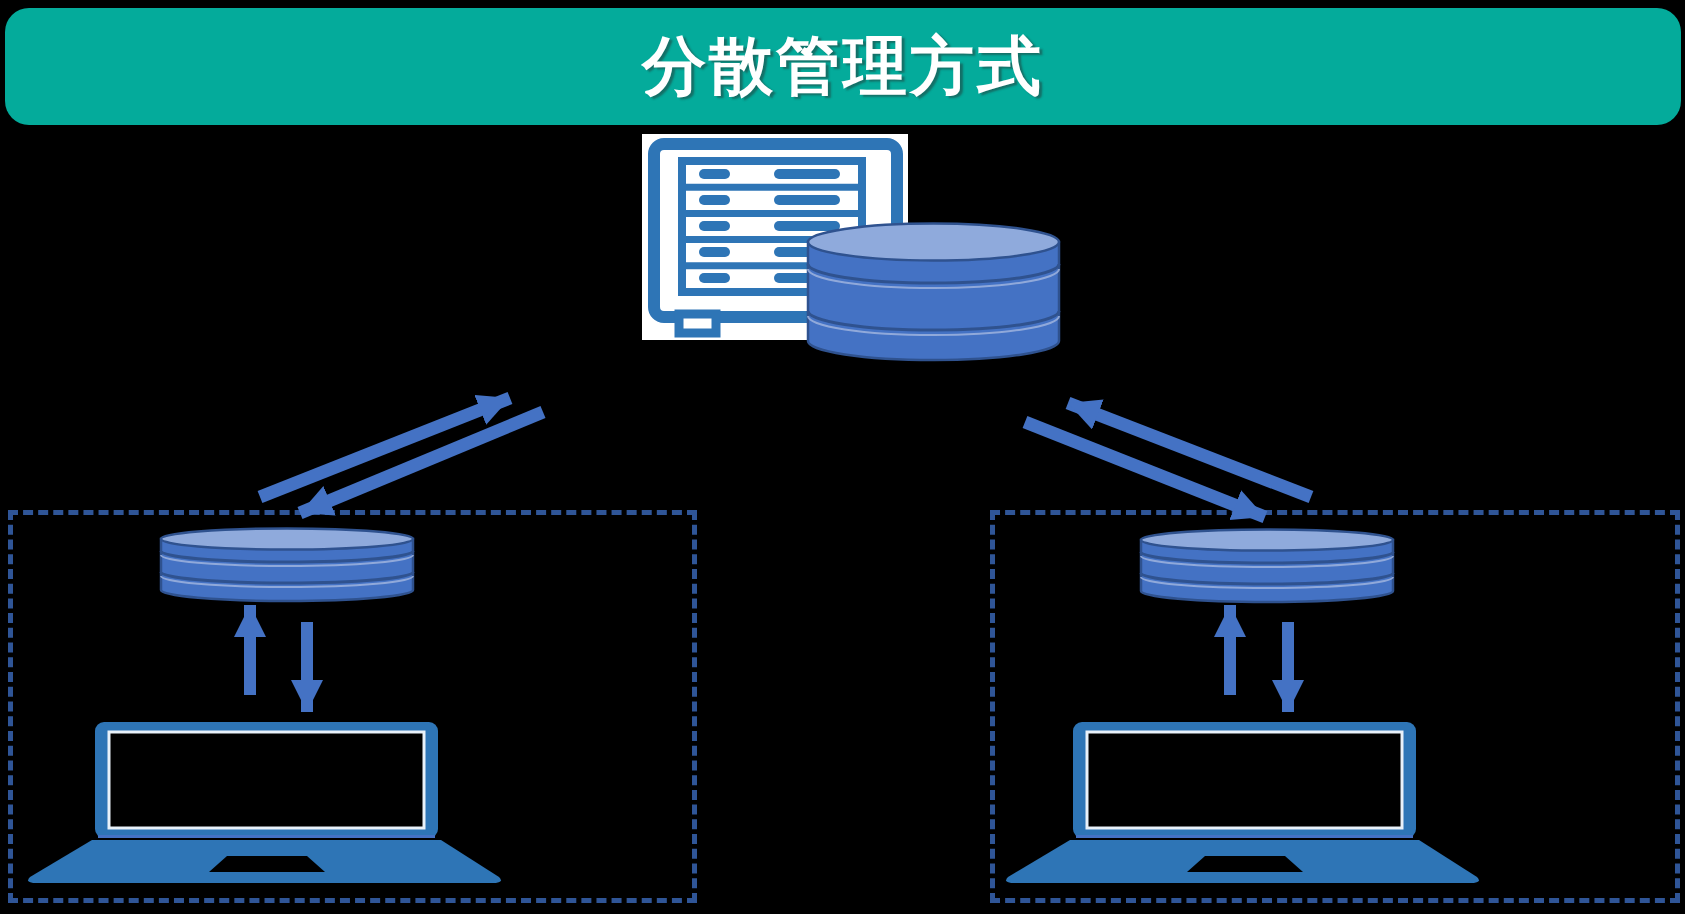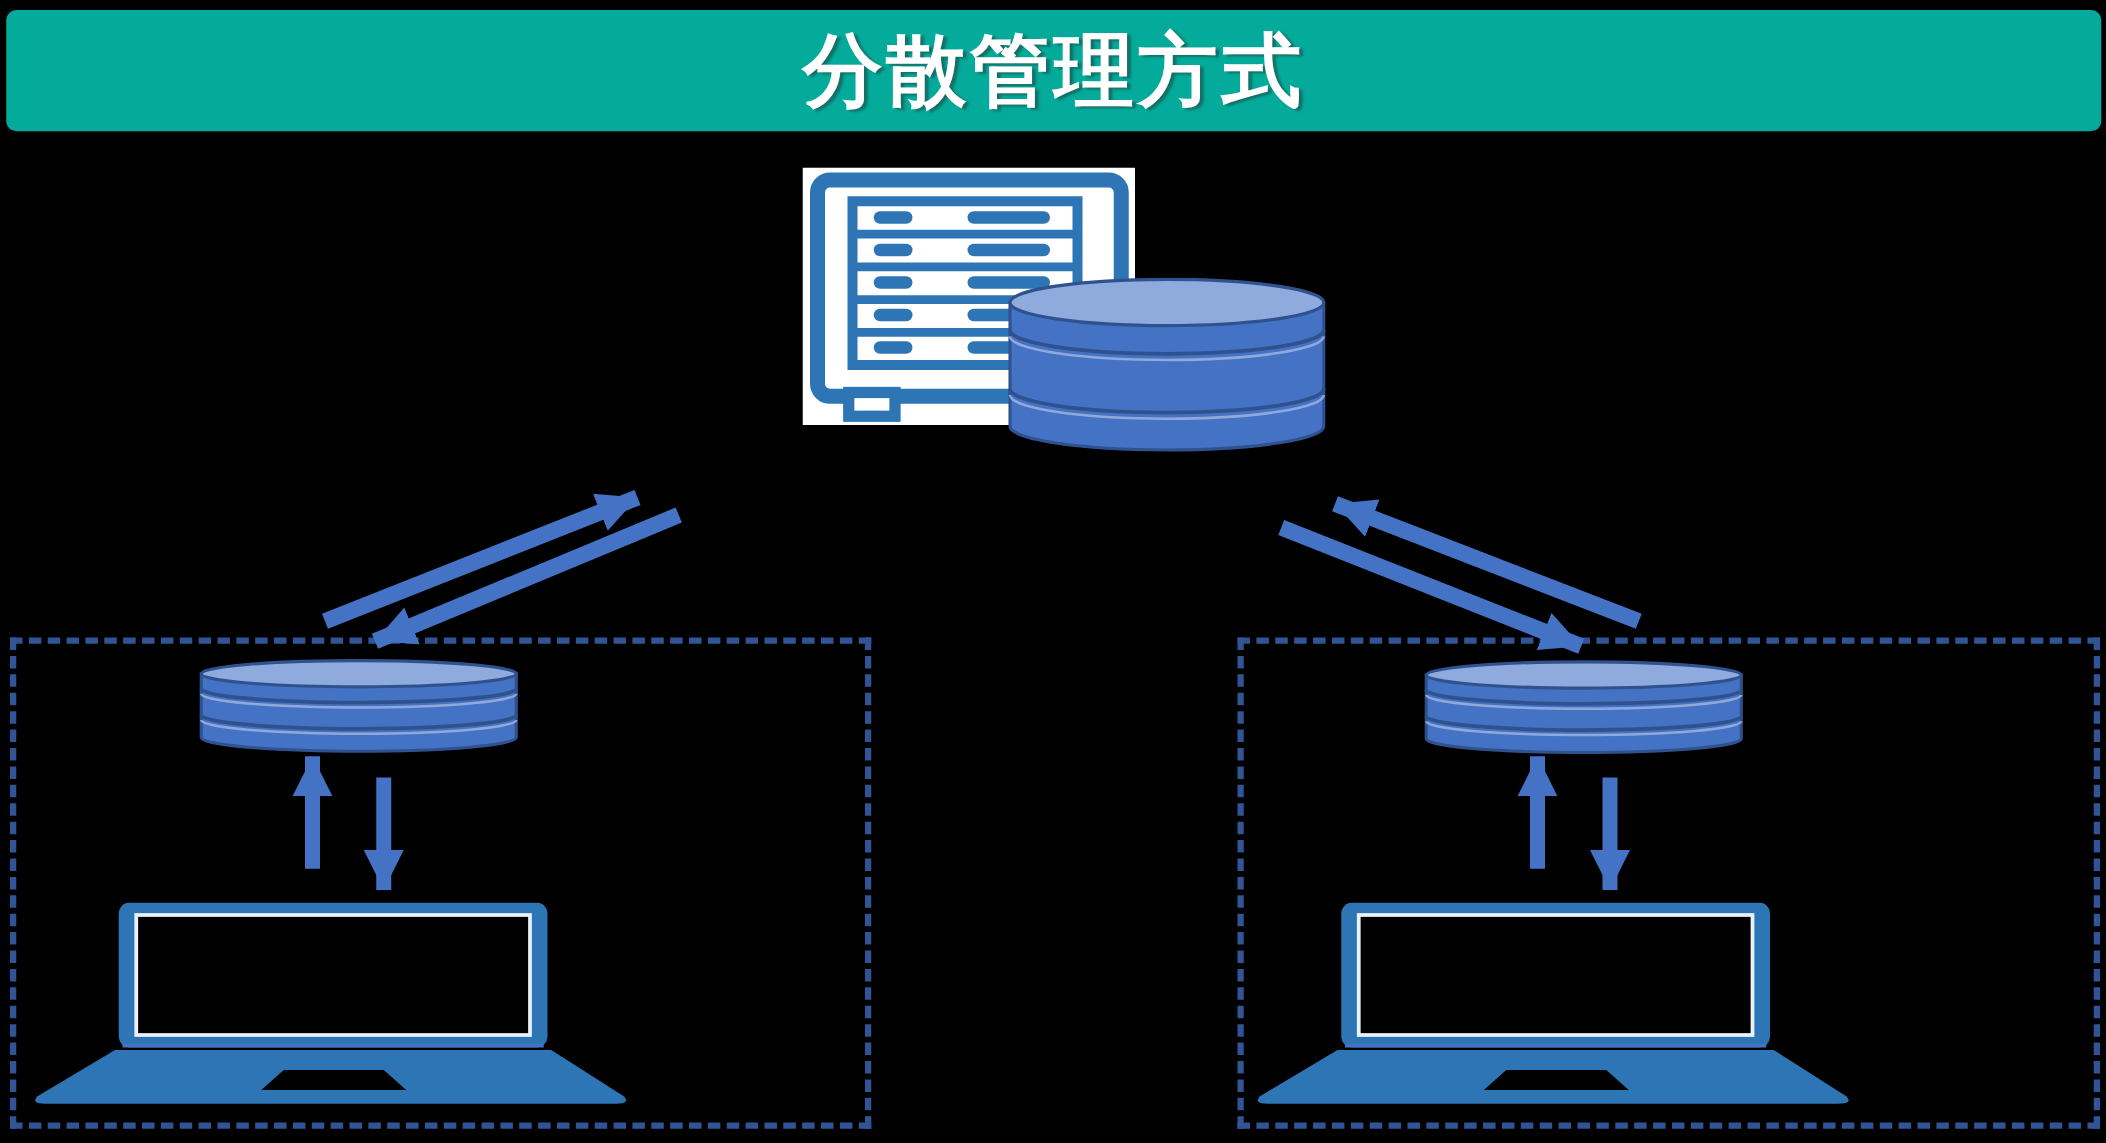--- a/index.html
+++ b/index.html
@@ -1,19 +1,19 @@
 <!DOCTYPE html>
 <html style="--canvas-bg: #000000; --banner-teal: #04AB9B; --banner-text: #FFFFFF; --arrow-blue: #4472C4; --cylinder-body: #4472C4; --cylinder-top: #8FAADC; --cylinder-stroke: #2F528F; --device-blue: #2E75B6; --dashed-border: #2F5597;"><head>
 <meta charset="utf-8">
 <style>
   html,body{margin:0;padding:0;background:#000;}
   .stage{position:relative;width:1685px;height:914px;background:var(--canvas-bg,#000);
          overflow:hidden;font-family:"DejaVu Sans","Liberation Sans",sans-serif;}
-  .banner{position:absolute;left:5px;top:8px;width:1676px;height:97px;
-          background:var(--banner-teal,#04AB9B);border-radius:8px;
+  .banner{position:absolute;left:5px;top:8px;width:1676px;height:117px;
+          background:var(--banner-teal,#04AB9B);border-radius:24px;
           display:flex;align-items:center;justify-content:center;}
   .banner .title{color:var(--banner-text,#fff);font-size:64px;font-weight:bold;
           letter-spacing:3px;text-shadow:3px 2px 2px rgba(40,40,40,.45);}
   .central-group{position:absolute;left:642px;top:134px;width:419px;height:229px;}
   .central-group .server-svg{position:absolute;left:0;top:0;}
   .central-group .bigcyl{position:absolute;left:164px;top:88px;}
   .site-box{position:absolute;top:510px;height:393px;box-sizing:border-box;
             border:5px dashed var(--dashed-border,#2F5597);}
   .site-box.left{left:8px;width:689px;}
   .site-box.right{left:990px;width:690px;}

